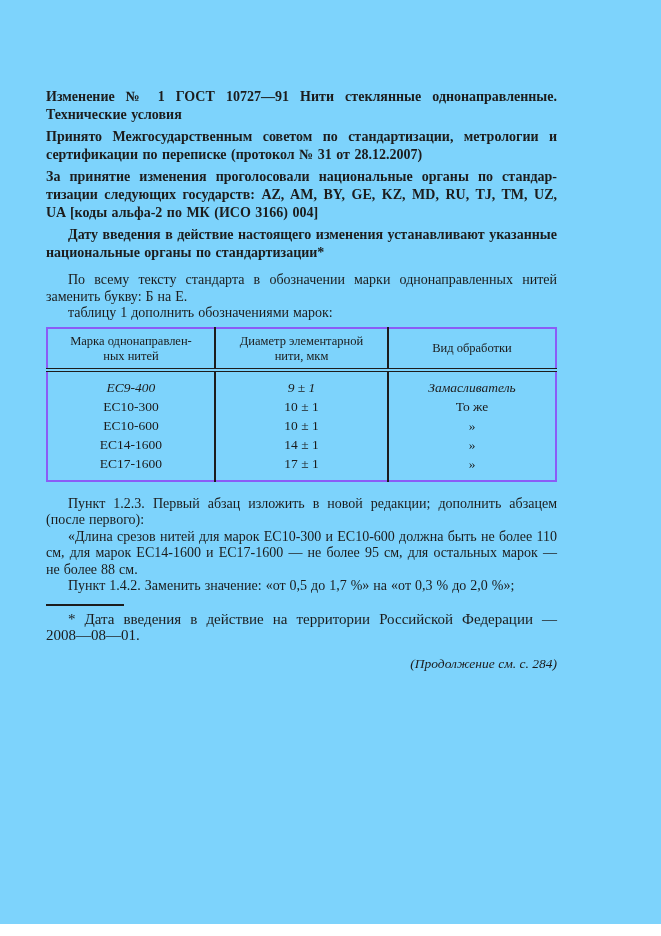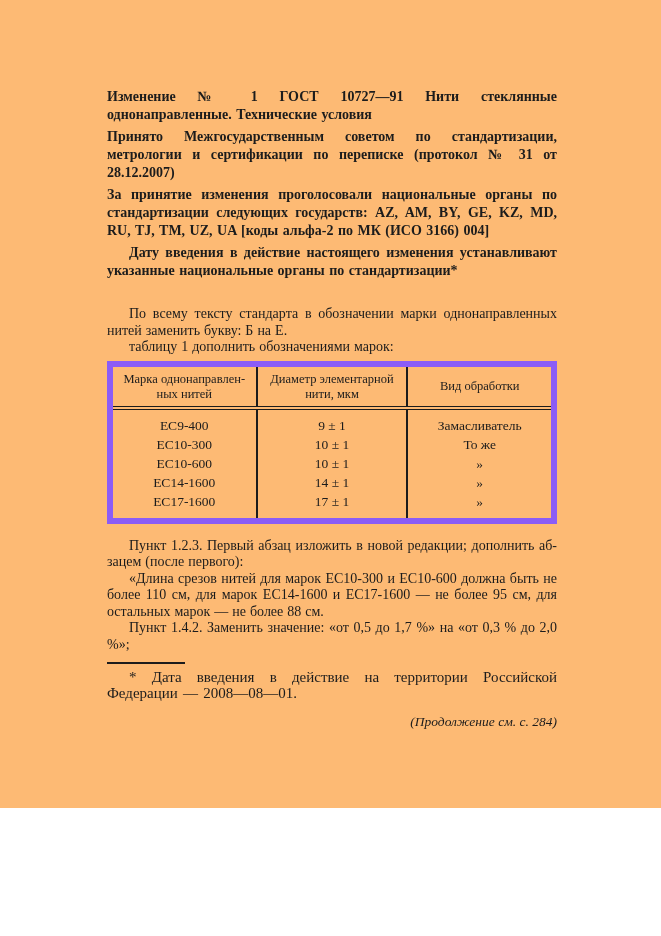--- a/index.html
+++ b/index.html
@@ -1,24 +1,24 @@
 <!DOCTYPE html>
 <html><head>
 <meta charset="utf-8">
 <style>
   html, body { margin: 0; padding: 0; background: #ffffff; }
   .page {
     position: relative;
     width: 661px;
-    height: 808px;
-    background: #fdba74;
+    height: 924px;
+    background: #7dd3fc;
     color: #1c1c1c;
     font-family: "Liberation Serif", serif;
     box-sizing: border-box;
-    padding: 88px 104px 0 107px;
+    padding: 88px 104px 0 46px;
     overflow: hidden;
   }
   
   .hp {
     margin: 0 0 4px 0;
     font-size: 14px;
     font-weight: bold;
     line-height: 18px;
     text-align: justify;
     word-spacing: 1px;
@@ -26,27 +26,27 @@
   .hp.indent { text-indent: 22px; }
   
   .bp {
     margin: 0;
     font-size: 14px;
     line-height: 16.5px;
     text-align: justify;
     text-indent: 22px;
     word-spacing: 0.5px;
   }
-  .bp.first { margin-top: 26px; }
+  .bp.first { margin-top: 10px; }
   
   table.marks {
     width: 100%;
     border-collapse: collapse;
     margin: 5px 0 14px 0;
-    border: 6px solid #8b5cf6;
+    border: 2px solid #8b5cf6;
   }
   table.marks th {
     font-weight: normal;
     font-size: 12.5px;
     line-height: 15px;
     text-align: center;
     vertical-align: middle;
     white-space: pre-line;
     padding: 5px 4px 4px 4px;
     border-bottom: 4px double #1c1c1c;
@@ -55,21 +55,21 @@
   table.marks td + td { border-left: 2px solid #1c1c1c; }
   table.marks col.c1 { width: 33%; }
   table.marks col.c2 { width: 34%; }
   table.marks col.c3 { width: 33%; }
   table.marks td {
     font-size: 13.5px;
     line-height: 19px;
     text-align: center;
     padding: 0 4px;
   }
-  table.marks tbody tr:first-child td { padding-top: 6px; }
+  table.marks tbody tr:first-child td { padding-top: 6px; font-style: italic; }
   table.marks tbody tr:last-child td { padding-bottom: 7px; }
   
   .fn-rule {
     width: 78px;
     height: 0;
     border-top: 2px solid #1c1c1c;
     margin: 9px 0 5px 0;
   }
   .fn {
     margin: 0;

